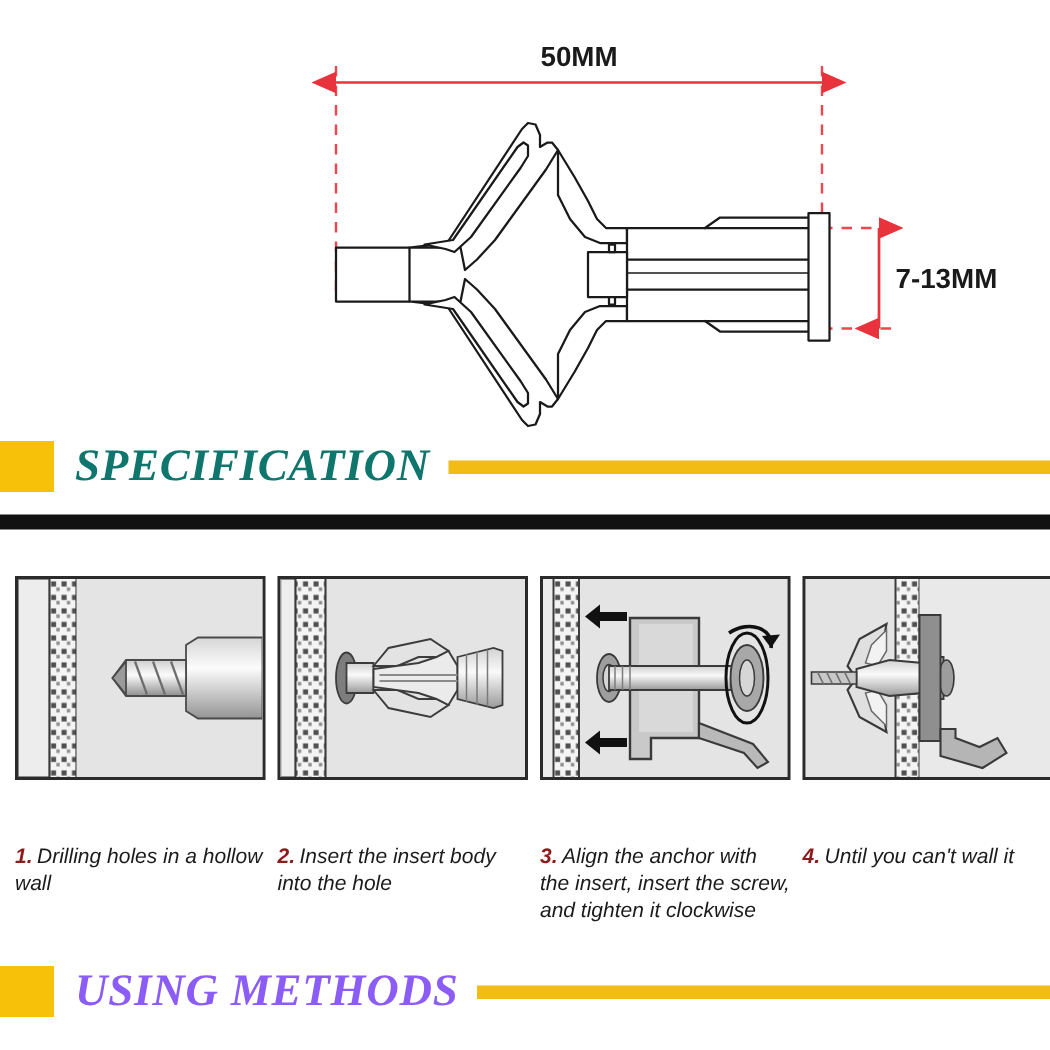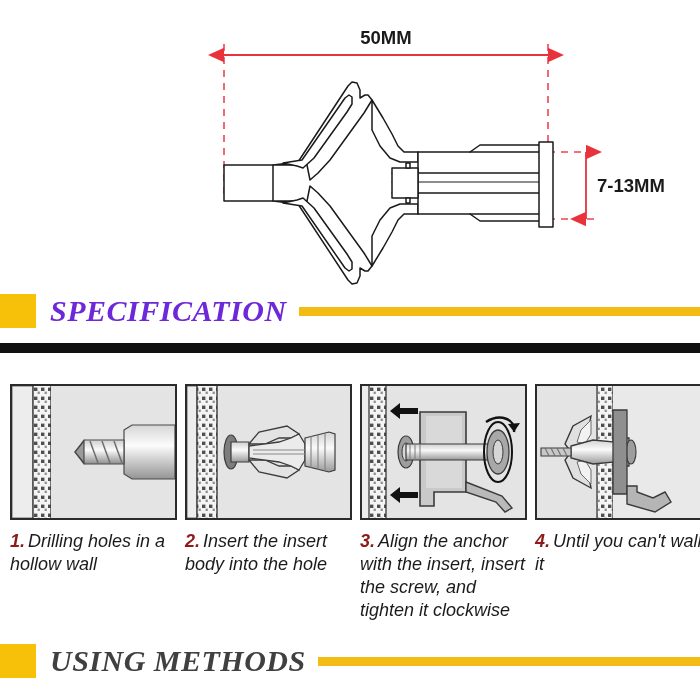--- a/index.html
+++ b/index.html
@@ -34,22 +34,23 @@
   .step-figure{
     width:167px;height:136px;box-sizing:border-box;
     border:2px solid #2b2b2b;background:#e9e9e9;overflow:hidden;
   }
   .step-figure svg{display:block;width:163px;height:132px;}
 
   .caption-row{display:flex;gap:8px;padding:10px 10px 0 10px;box-sizing:border-box;}
   .caption{
     width:167px;flex:0 0 auto;
     font-family:"Liberation Sans",sans-serif;
-    font-style:italic;font-size:18px;line-height:1.28;
+    font-style:italic;font-size:14px;line-height:1.28;
     color:#1b1b1b;
+    margin-top:32px;
   }
   .caption .num{color:#8d1b1b;font-weight:700;font-style:italic;margin-right:3px;}
 </style>
 </head>
 <body>
 
 <div class="page">
 
   <div class="spec-figure">
     <svg viewBox="0 0 700 300" xmlns="http://www.w3.org/2000/svg">
@@ -125,21 +126,21 @@
         <path d="M470,152 L480,145 L545,145" fill="none"></path>
         <path d="M470,214 L480,221 L545,221" fill="none"></path>
 
         <path d="M539,142 L553,142 L553,227 L539,227 Z"></path>
       </g>
     </svg>
   </div>
 
   <div class="band" style="top:288px;">
     <div class="band-chip" style="background:#f7c10a;"></div>
-    <div class="band-title" style="color:#6d28d9;">SPECIFICATION</div>
+    <div class="band-title" style="color:#0f766e;">SPECIFICATION</div>
     <div class="band-rule" style="background:#f2bc15;"></div>
   </div>
 
   <div class="black-divider" style="top:343px;"></div>
 
   <div class="steps">
 
     <div class="step-row">
 
       <div class="step">
@@ -345,17 +346,17 @@
         <span class="num">3.</span><span>Align the anchor with the insert, insert the screw, and tighten it clockwise</span>
       </div>
       <div class="caption">
         <span class="num">4.</span><span>Until you can't wall it</span>
       </div>
     </div>
   </div>
 
   <div class="band" style="top:638px;">
     <div class="band-chip" style="background:#f7c10a;"></div>
-    <div class="band-title" style="color:#404040;">USING METHODS</div>
+    <div class="band-title" style="color:#8b5cf6;">USING METHODS</div>
     <div class="band-rule" style="background:#f2bc15;"></div>
   </div>
 
 </div>
 
 </body></html>

